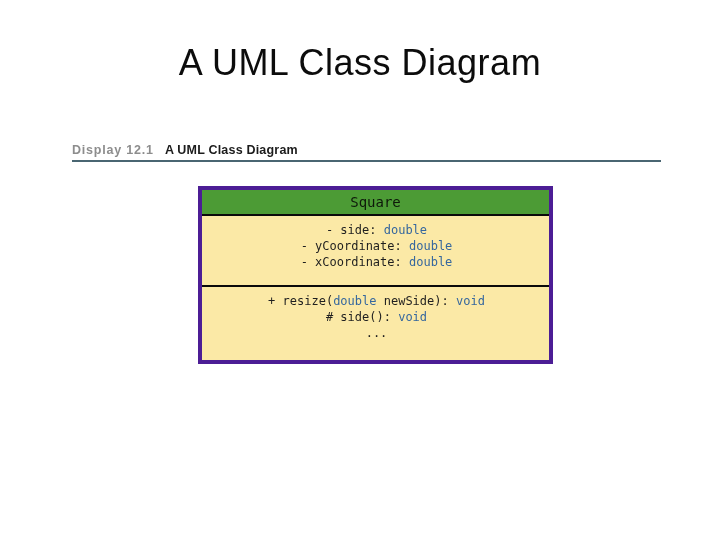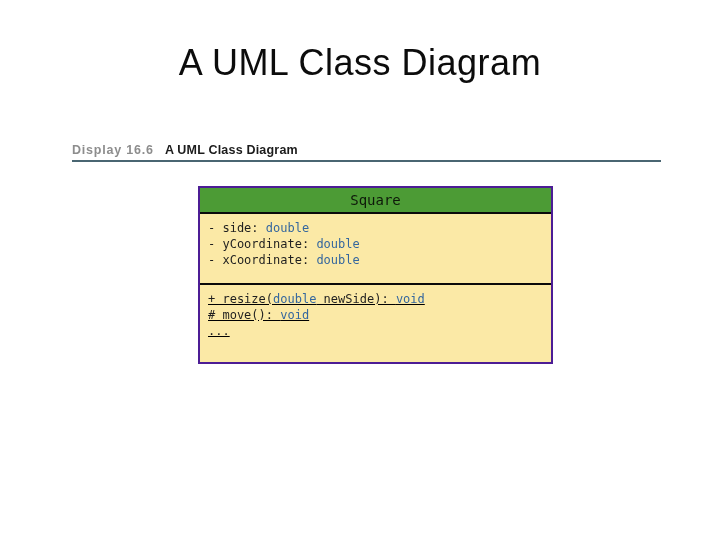--- a/index.html
+++ b/index.html
@@ -55,79 +55,79 @@
   .rule-top { top: 160px; }
   .rule-bottom { top: 388px; }
 
   .uml-box {
     position: absolute;
     left: 198px;
     top: 186px;
     width: 355px;
     height: 178px;
     box-sizing: border-box;
-    border: 2px solid #4c1d95;
+    border: 4px solid #4c1d95;
     display: flex;
     flex-direction: column;
     font-family: "DejaVu Sans Mono", monospace;
   }
   .uml-header {
     height: 24px;
     background: var(--class-header-bg, #4c9b35);
     color: #0e180a;
     font-size: 14px;
     line-height: 24px;
     text-align: center;
     flex: 0 0 auto;
   }
   .uml-section {
     background: var(--class-body-bg, #fbe9a6);
     border-top: 2px solid #0a0a0a;
     padding: 6px 6px 0 8px;
     box-sizing: border-box;
     overflow: hidden;
+    text-align: center;
   }
   .uml-attrs {
     flex: 0 0 71px;
   }
   .uml-methods {
     flex: 1 1 auto;
-    text-decoration: underline;
   }
   .code-line {
     font-size: 12px;
     line-height: 16px;
     white-space: pre;
     color: var(--code-text, #1f1f1f);
   }
   .tok-plain { color: var(--code-text, #1f1f1f); }
   .tok-keyword { color: var(--keyword-text, #35679e); }
 </style>
 </head>
 <body>
 
 <div class="slide">
 
   <h1 class="title">A UML Class Diagram</h1>
 
   <div class="fig-label-row">
-    <span class="fig-num">Display 16.6</span><span class="fig-cap">A UML Class Diagram</span>
+    <span class="fig-num">Display 12.1</span><span class="fig-cap">A UML Class Diagram</span>
   </div>
 
   <div class="rule rule-top"></div>
 
   <div class="uml-box">
     <div class="uml-header">Square</div>
     <div class="uml-section uml-attrs">
         <div class="code-line"><span class="tok tok-plain">- side: </span><span class="tok tok-keyword">double</span></div>
         <div class="code-line"><span class="tok tok-plain">- yCoordinate: </span><span class="tok tok-keyword">double</span></div>
         <div class="code-line"><span class="tok tok-plain">- xCoordinate: </span><span class="tok tok-keyword">double</span></div>
       </div>
     <div class="uml-section uml-methods">
         <div class="code-line"><span class="tok tok-plain">+ resize(</span><span class="tok tok-keyword">double</span><span class="tok tok-plain"> newSide): </span><span class="tok tok-keyword">void</span></div>
-        <div class="code-line"><span class="tok tok-plain"># move(): </span><span class="tok tok-keyword">void</span></div>
+        <div class="code-line"><span class="tok tok-plain"># side(): </span><span class="tok tok-keyword">void</span></div>
         <div class="code-line"><span class="tok tok-plain">...</span></div>
       </div>
   </div>
 
   <div class="rule rule-bottom"></div>
 
 </div>
 
 </body></html>

